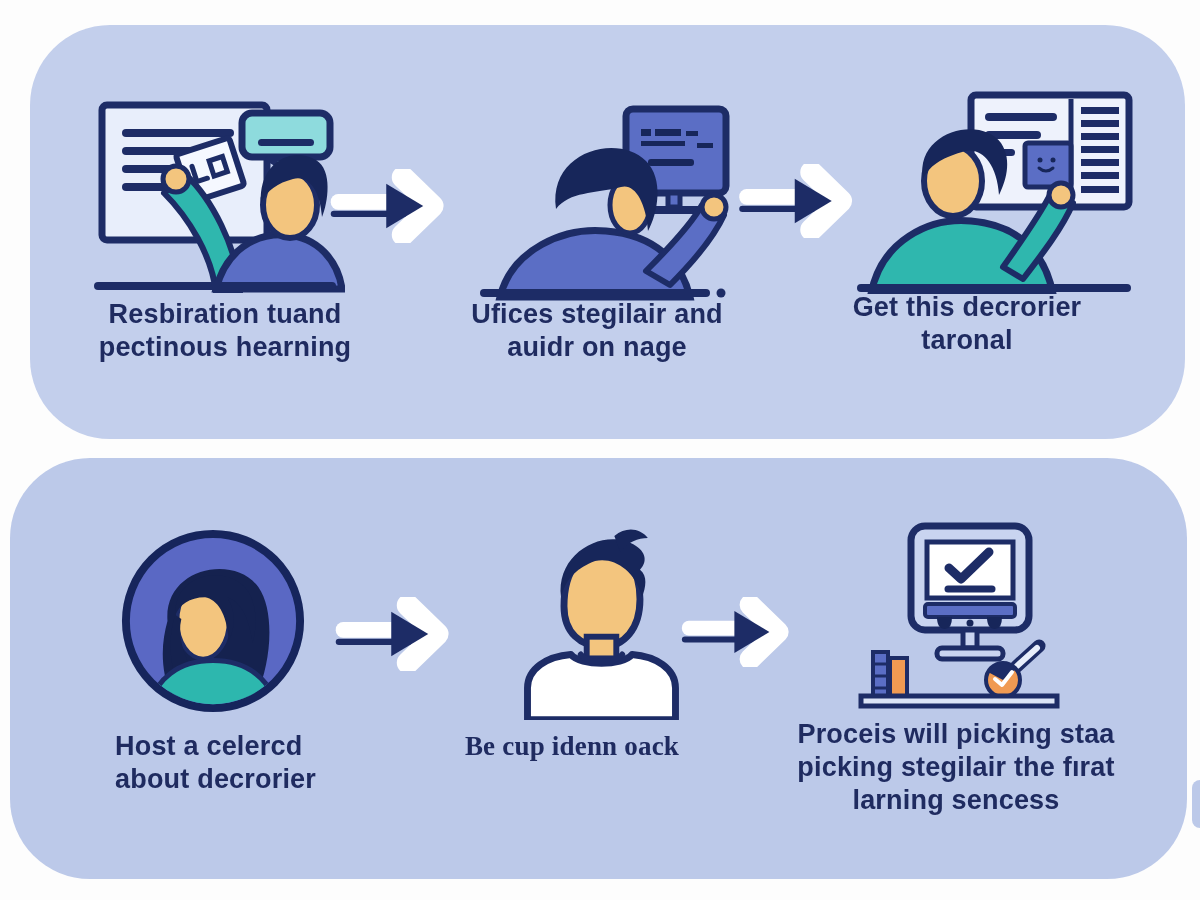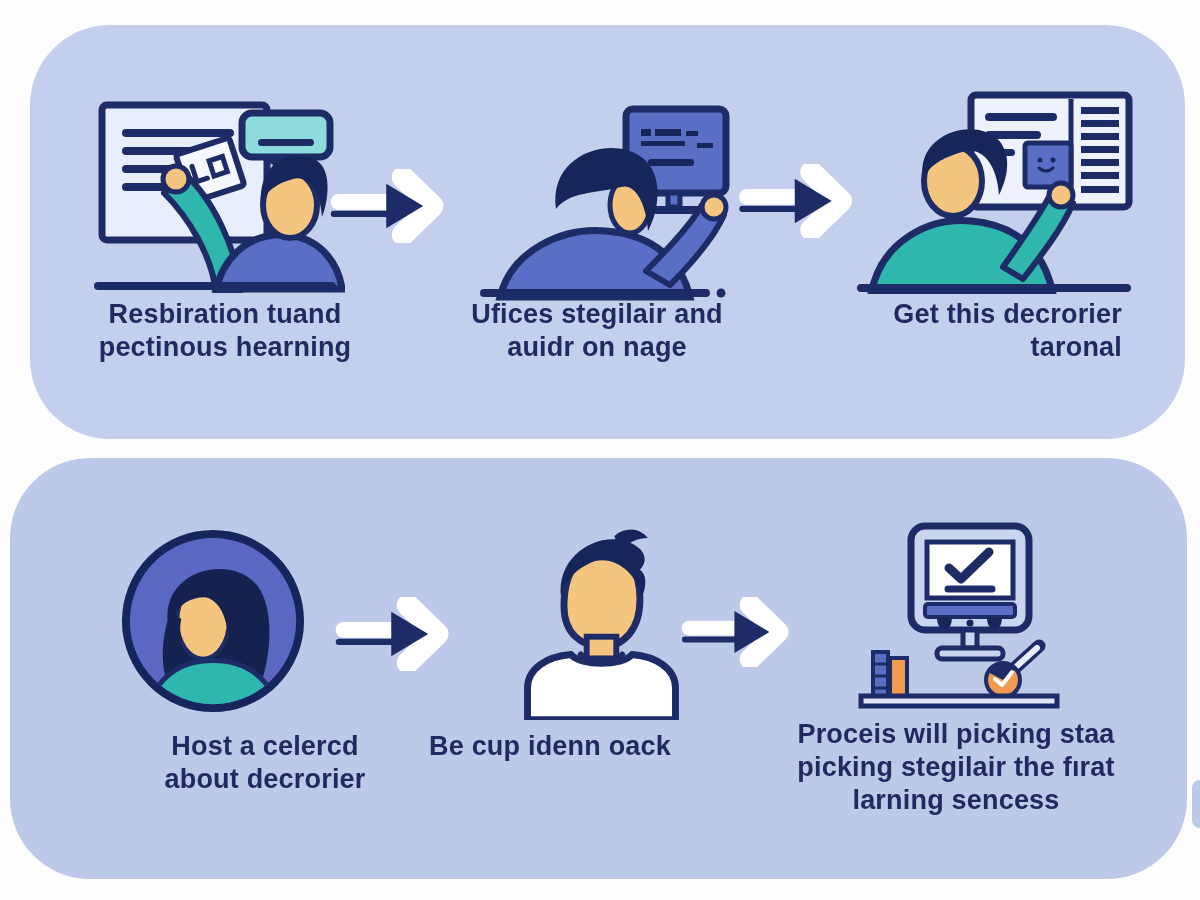--- a/index.html
+++ b/index.html
@@ -11,21 +11,21 @@
   .panel-top    { left:30px;  top:25px;  width:1155px; height:414px; background:#c3cfec; }
   .panel-bottom { left:10px;  top:458px; width:1177px; height:421px; background:#bcc9e9; }
   .edge-sliver  { position:absolute; left:1192px; top:780px; width:8px; height:48px;
                   background:#bcc9e9; border-radius:8px 0 0 8px; }
 
   .ill { position:absolute; }
   .arrow { position:absolute; }
 
   .caption { position:absolute; color:#1f2b60; font-weight:700; font-size:27px;
              line-height:33px; text-align:center; letter-spacing:0.2px; }
-  .caption.left { text-align:center; }
+  .caption.left { text-align:left; }
 
   svg { display:block; width:100%; height:100%; }
 </style>
 </head>
 <body>
 
 <div class="stage">
 
   <div class="panel panel-top">
 
@@ -120,21 +120,21 @@
     </div>
 
     <div class="caption" style="left:412px; top:273px; width:310px;">
       <div>Ufices stegilair and</div>
       <div>auidr on nage</div>
     </div>
     <div class="caption" style="left:40px; top:273px; width:310px;">
       <div>Resbiration tuand</div>
       <div>pectinous hearning</div>
     </div>
-    <div class="caption" style="left:782px; top:273px; width:310px;text-align:right;">
+    <div class="caption" style="left:782px; top:266px; width:310px;">
       <div>Get this decrorier</div>
       <div>taronal</div>
     </div>
   </div>
 
   <div class="panel panel-bottom">
 
     <div class="ill" style="left:108px; top:68px; width:190px; height:190px;">
       <svg viewBox="0 0 192 192">
         <defs>
@@ -207,21 +207,21 @@
         <path d="M135,152 A17,17 0 0 1 163,149 L150,160 Z" fill="#1d2c66"></path>
         <path d="M142,159 L149,165 L159,152" stroke="#ffffff" stroke-width="4" fill="none" stroke-linecap="round" stroke-linejoin="round"></path>
         <rect x="8" y="176" width="196" height="10" fill="#dce4f6" stroke="#1d2c66" stroke-width="5"></rect>
       </svg>
     </div>
 
     <div class="caption left" style="left:105px; top:272px; width:300px;">
       <div>Host a celercd</div>
       <div>about decrorier</div>
     </div>
-    <div class="caption" style="left:380px; top:272px; width:320px;">
+    <div class="caption" style="left:402px; top:272px; width:320px;font-family:Liberation Serif, serif;">
       <div>Be cup idenn oack</div>
     </div>
     <div class="caption" style="left:766px; top:260px; width:360px;">
       <div>Proceis will picking staa</div>
       <div>picking stegilair the fırat</div>
       <div>larning sencess</div>
     </div>
   </div>
 
   <div class="edge-sliver"></div>

